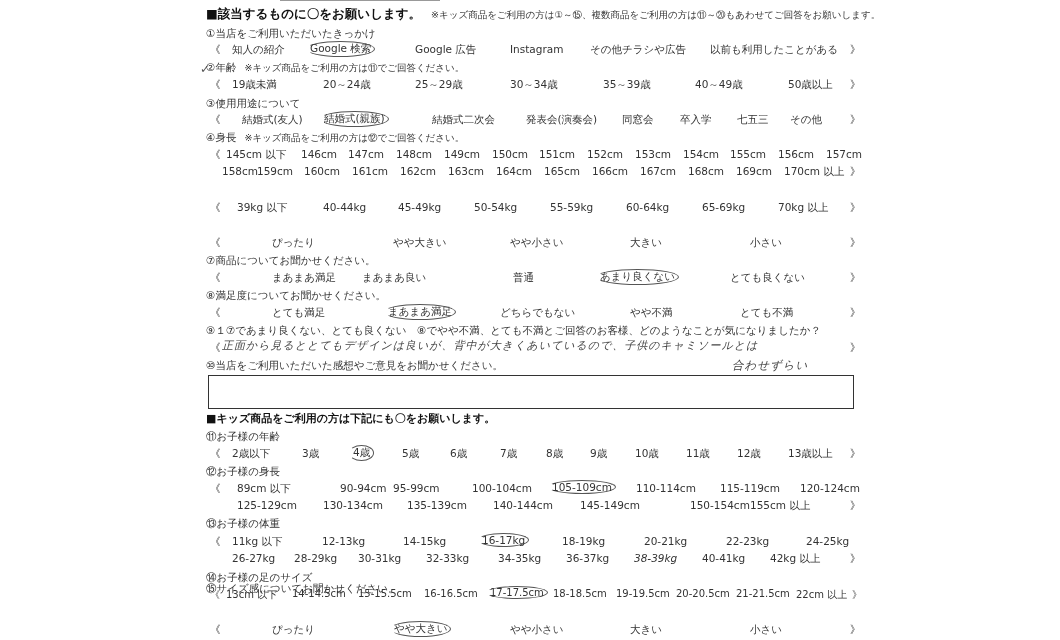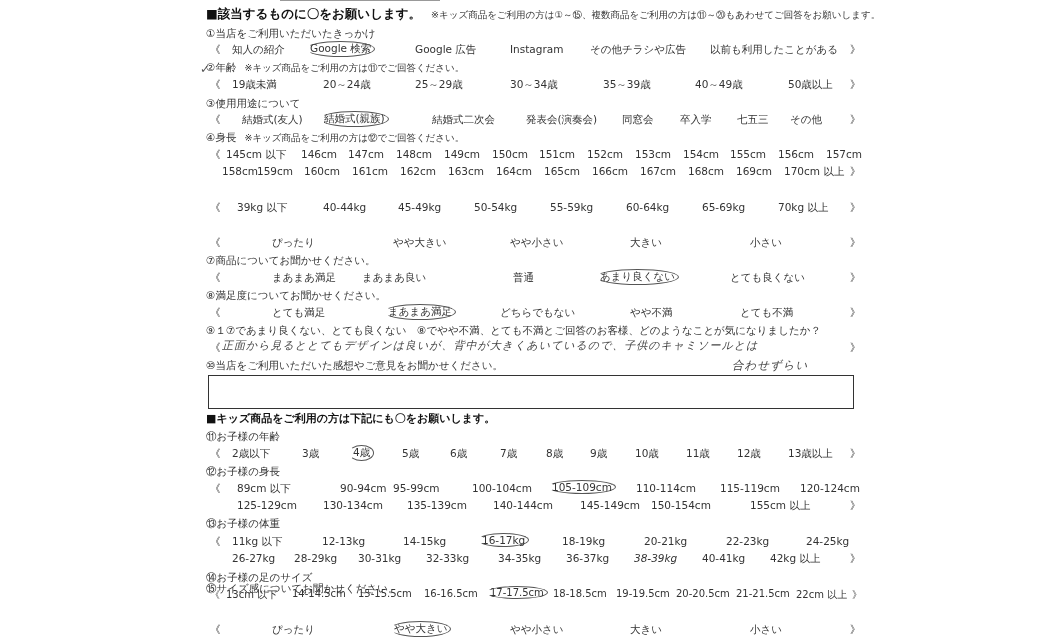--- a/index.html
+++ b/index.html
@@ -194,21 +194,21 @@
     <span class="opt" style="left:426px;">110-114cm</span>
     <span class="opt" style="left:510px;">115-119cm</span>
     <span class="opt" style="left:590px;">120-124cm</span>
   </div>
   <div class="row" style="top:499px;">
     <span class="opt" style="left:27px;">125-129cm</span>
     <span class="opt" style="left:113px;">130-134cm</span>
     <span class="opt" style="left:197px;">135-139cm</span>
     <span class="opt" style="left:283px;">140-144cm</span>
     <span class="opt" style="left:370px;">145-149cm</span>
-    <span class="opt" style="left:441px;">150-154cm</span>
+    <span class="opt" style="left:480px;">150-154cm</span>
     <span class="opt" style="left:540px;">155cm 以上</span>
     <span class="bracket" style="left:640px;">》</span>
   </div>
 
   <div class="qlabel" style="top:517px;">⑬お子様の体重</div>
   <div class="row" style="top:535px;">
     <span class="bracket" style="left:0;">《</span>
     <span class="opt" style="left:22px;">11kg 以下</span>
     <span class="opt" style="left:112px;">12-13kg</span>
     <span class="opt" style="left:193px;">14-15kg</span>

